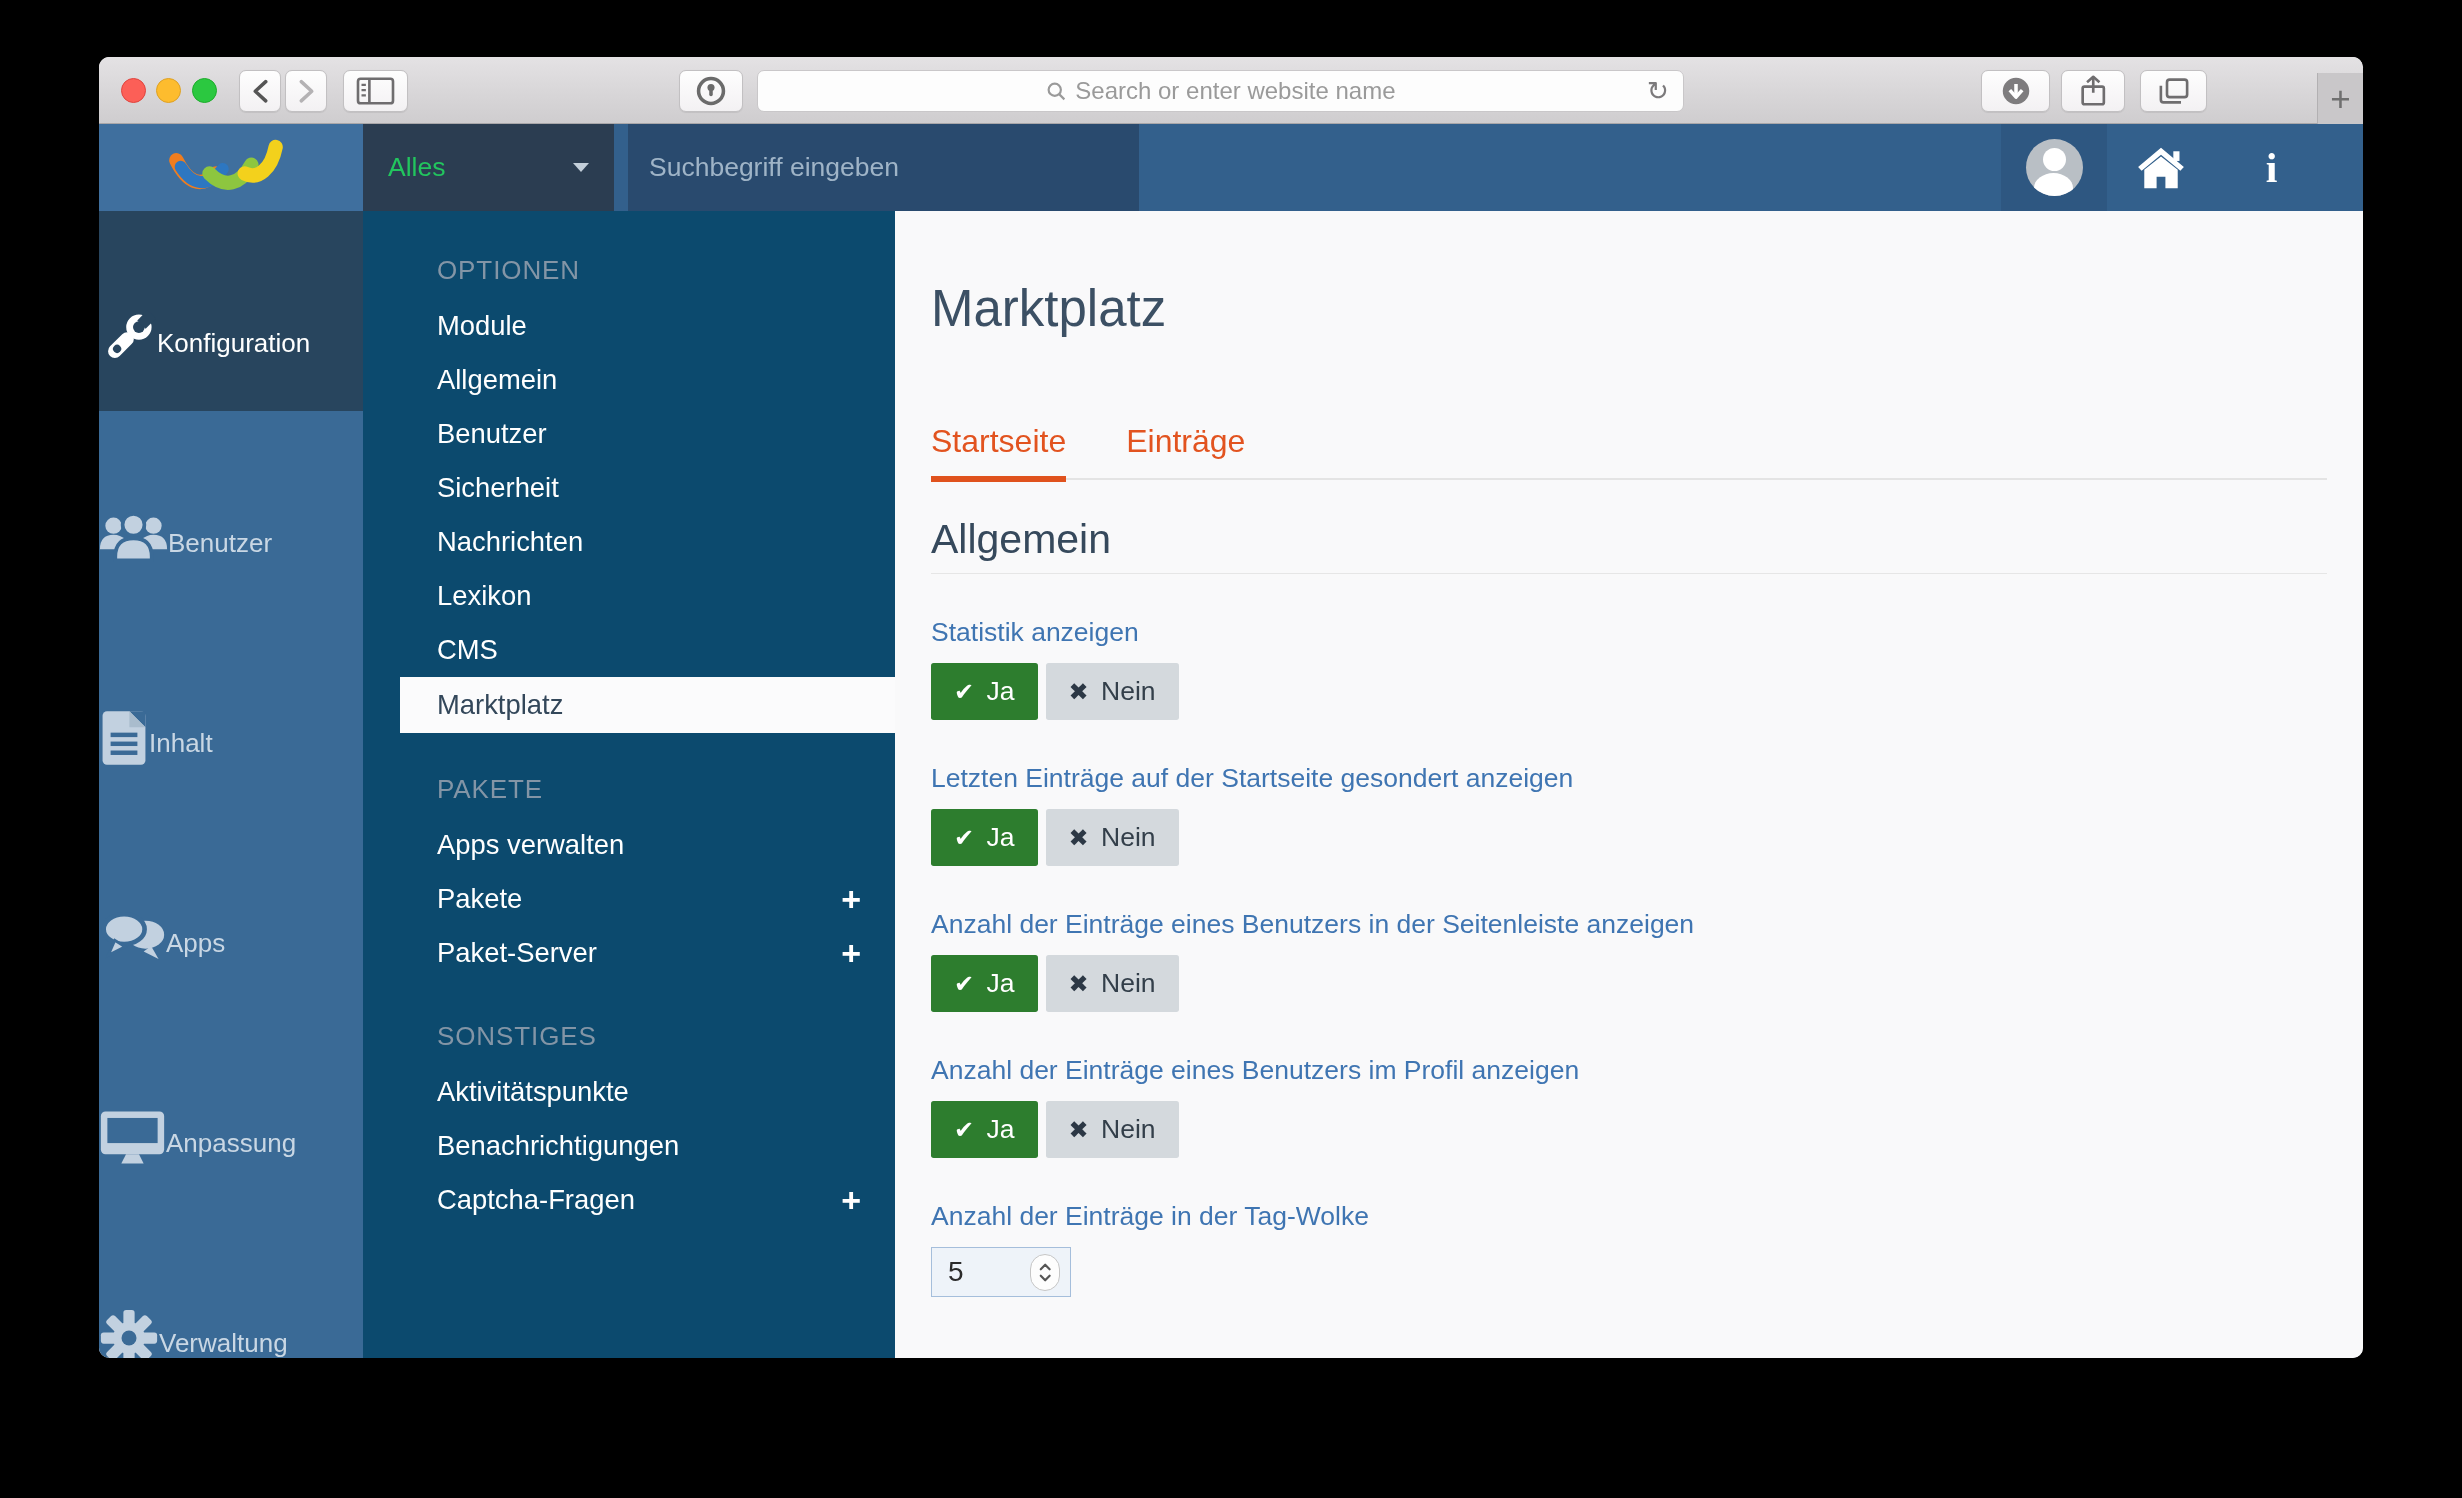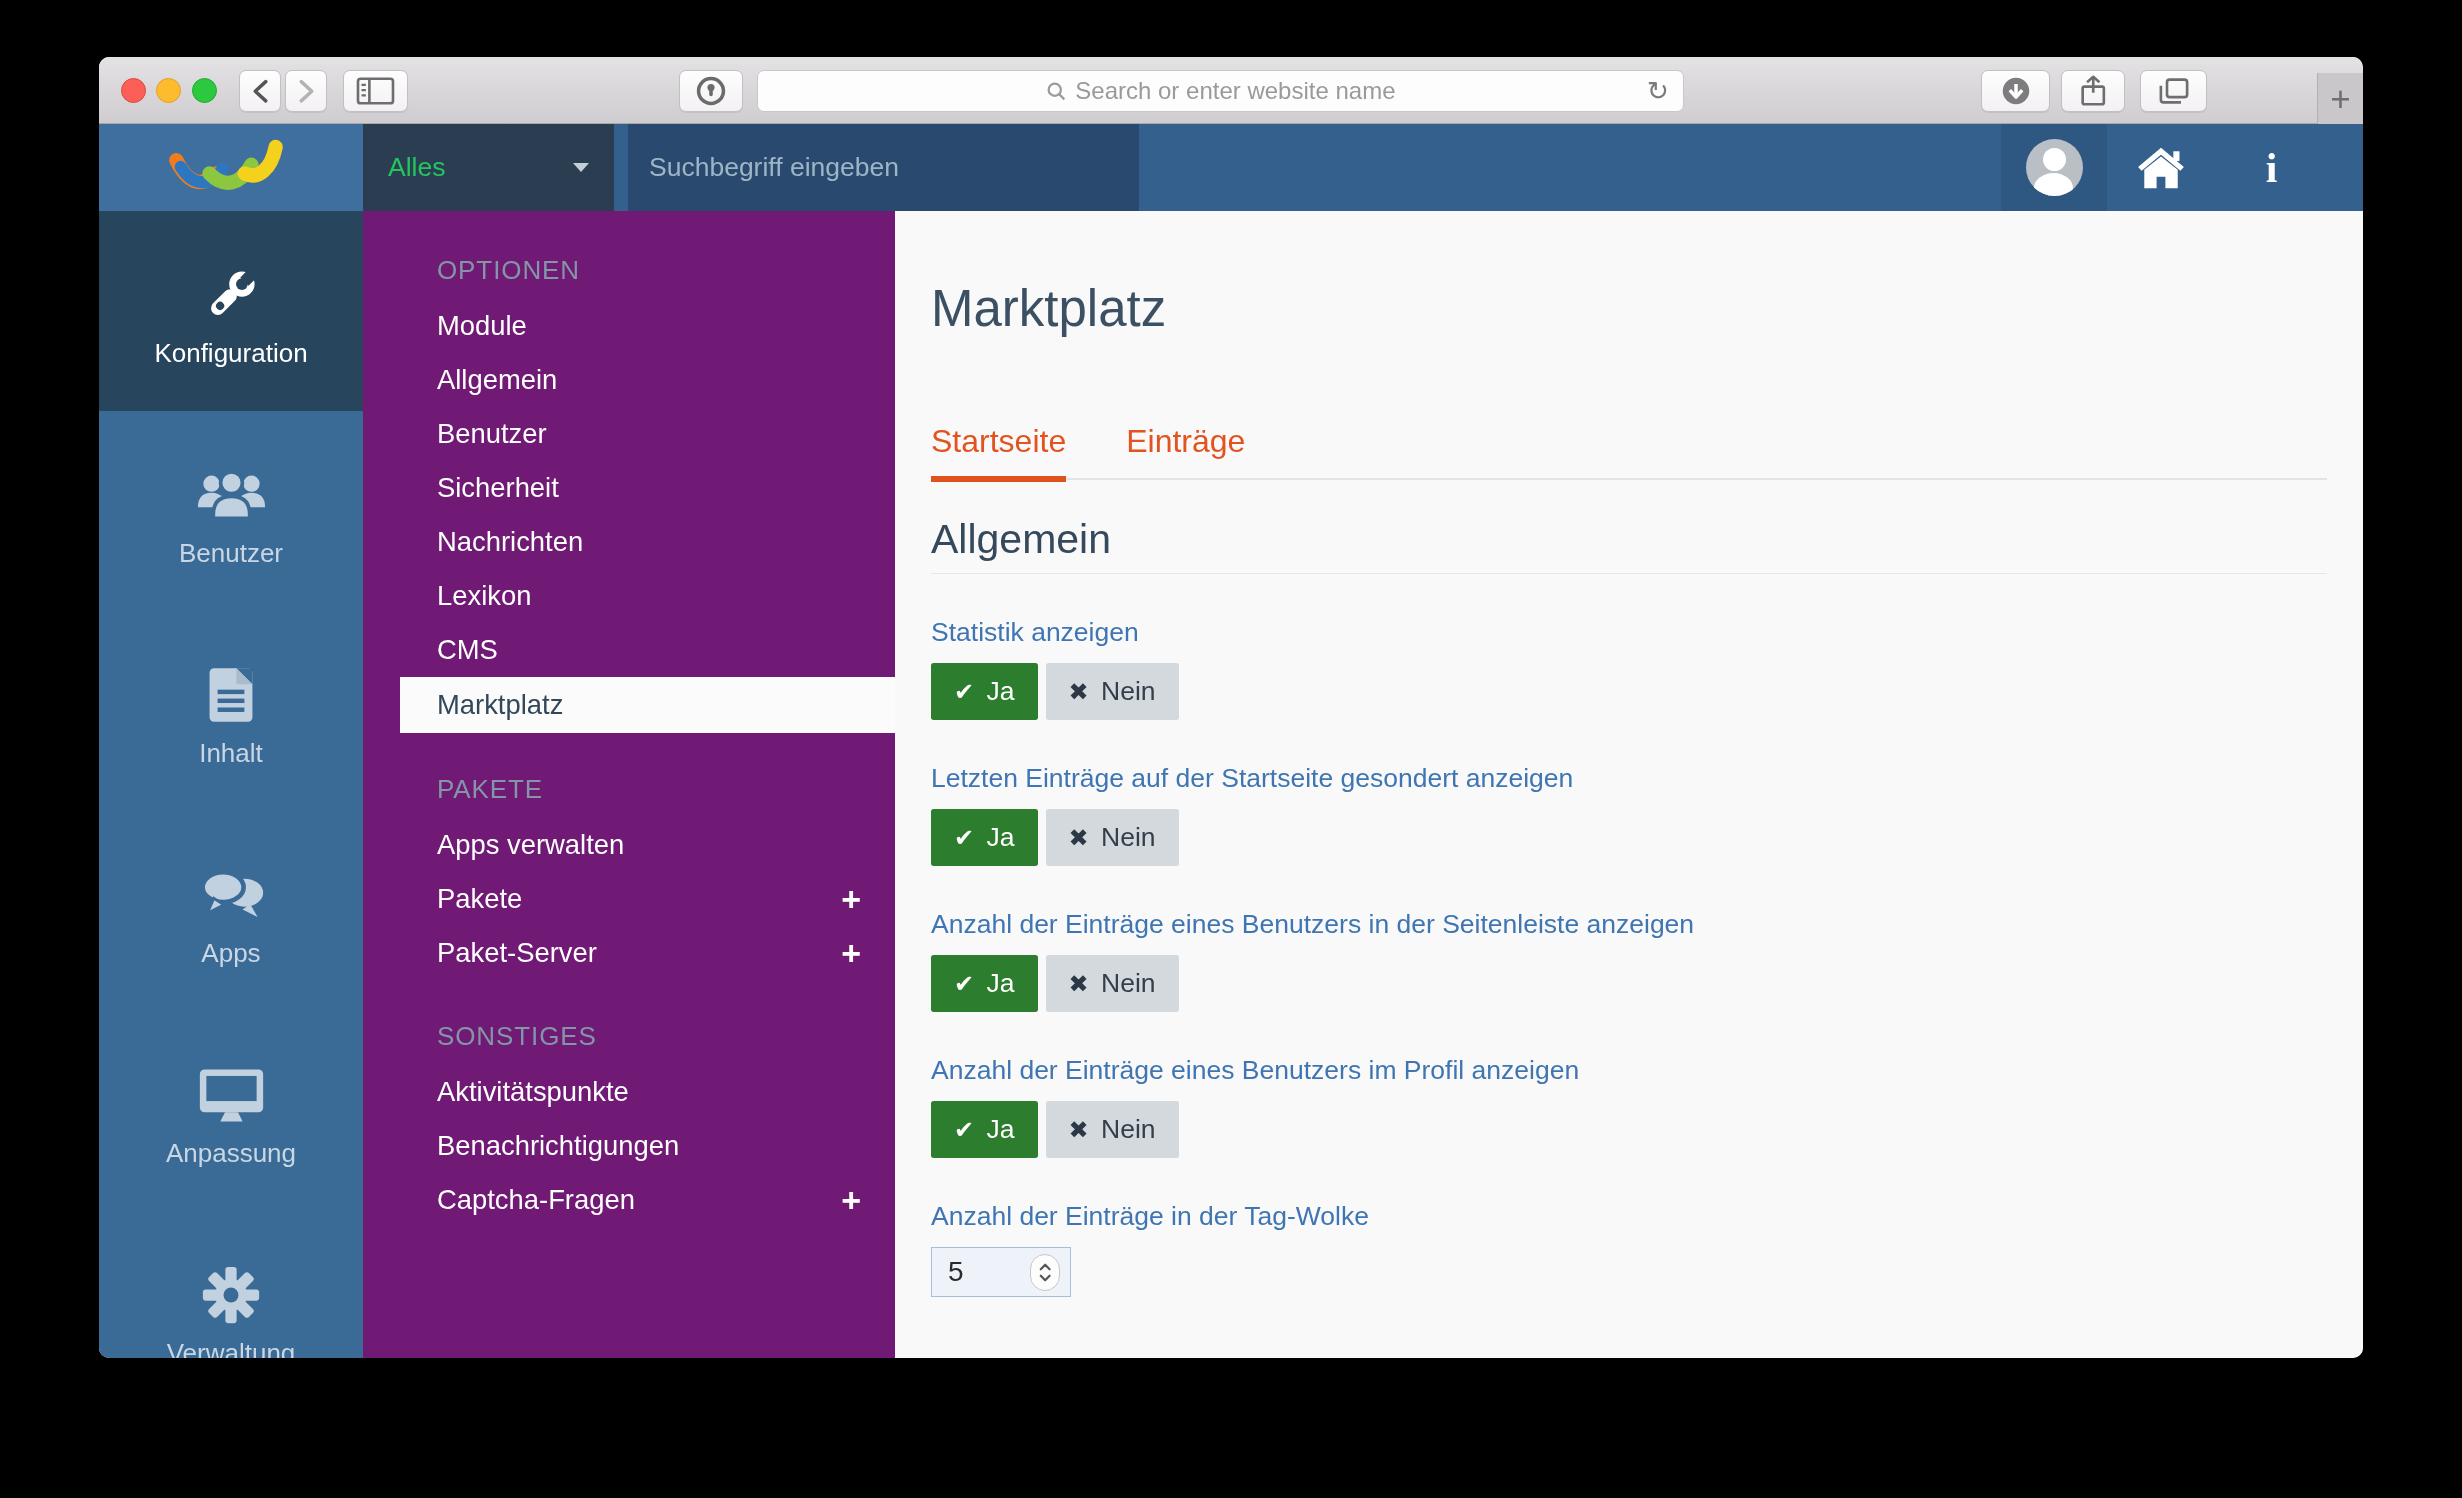--- a/index.html
+++ b/index.html
@@ -55,27 +55,27 @@
   .avatar .head{position:absolute;left:17px;top:8.8px;width:23px;height:23px;border-radius:50%;background:#fff;}
   .avatar .body{position:absolute;left:8.8px;top:34px;width:39px;height:30px;border-radius:50% 50% 0 0;background:#fff;}
   .nav-ic{position:absolute;top:0;height:87px;display:flex;align-items:center;justify-content:center;}
   .nav-home{left:2031px;width:62px;}
   .nav-info{left:2146px;width:53px;color:#fff;font-family:"Liberation Serif","DejaVu Serif",serif;
             font-weight:700;font-size:42px;}
 
   
   .layout{position:absolute;left:0;top:154px;right:0;bottom:0;}
   .sidebar{position:absolute;left:0;top:0;width:264px;bottom:0;background:#3a6a96;overflow:hidden;}
-  .side-item{height:200px;display:flex;flex-direction:column;align-items:center;
+  .side-item{height:200px;display:flex;flex-direction:row;align-items:center;
              padding-top:53px;color:#c9d7e4;}
   .side-item .s-icon{height:62px;display:flex;align-items:center;justify-content:center;}
   .side-item .s-label{margin-top:12.4px;font-size:26px;}
   .side-item.active{background:#28455e;color:#fff;}
 
-  .panel{position:absolute;left:264px;top:0;width:532px;bottom:0;background:#701a75;padding-top:44px;}
+  .panel{position:absolute;left:264px;top:0;width:532px;bottom:0;background:#0c4a6e;padding-top:44px;}
   .p-header{height:30px;line-height:30px;margin:0 0 14px 74px;font-size:26px;color:#8395a6;letter-spacing:0.9px;}
   .p-item{height:54px;line-height:54px;padding-left:74px;font-size:27.4px;color:#fff;position:relative;}
   .p-item .plus{position:absolute;right:34px;top:0;font-size:34px;font-weight:700;color:#fff;}
   .p-item.active{height:56px;line-height:56px;margin-left:37px;padding-left:37px;background:#fbfbfc;color:#33475a;}
   .p-gap{margin-top:41px;}
 
   .content{position:absolute;left:796px;top:0;right:0;bottom:0;background:#f9f9fa;
            padding:0 36px;overflow:hidden;}
   .content h1{margin:69px 0 0 0;font-size:51px;line-height:58px;font-weight:300;color:#3c5064;}
   .tabs{margin-top:85px;border-bottom:2.7px solid #e4e4e4;display:flex;gap:60px;}

